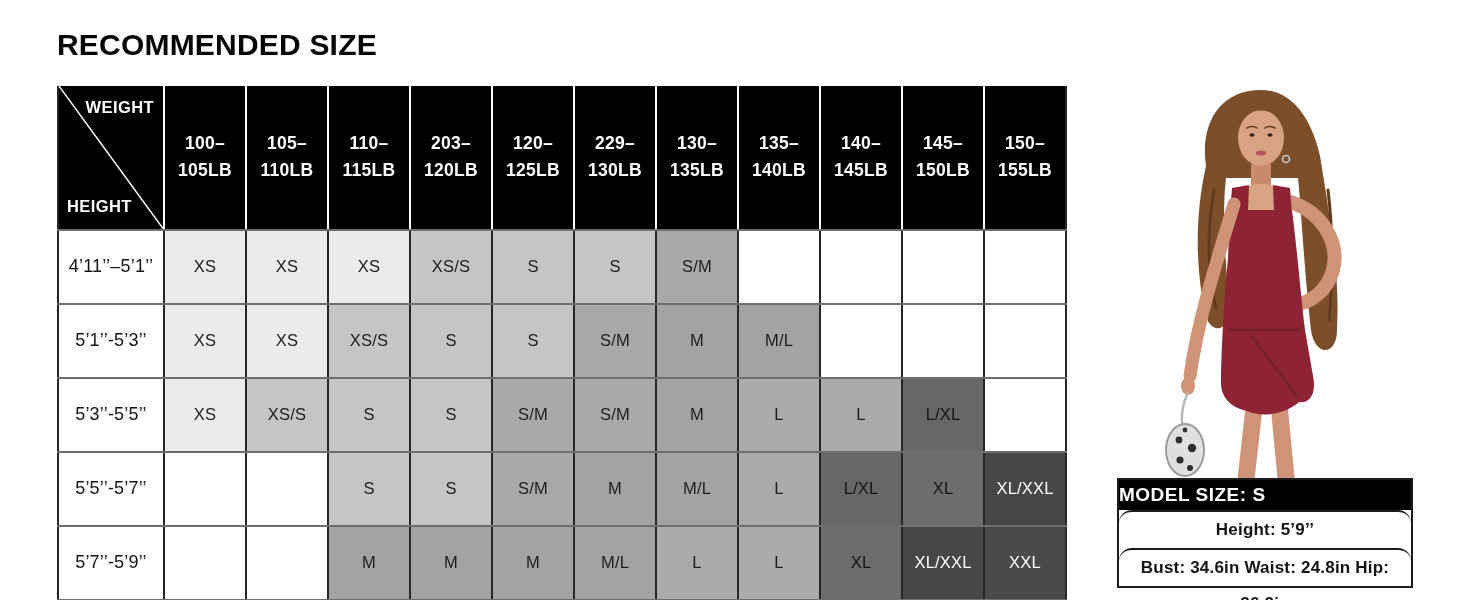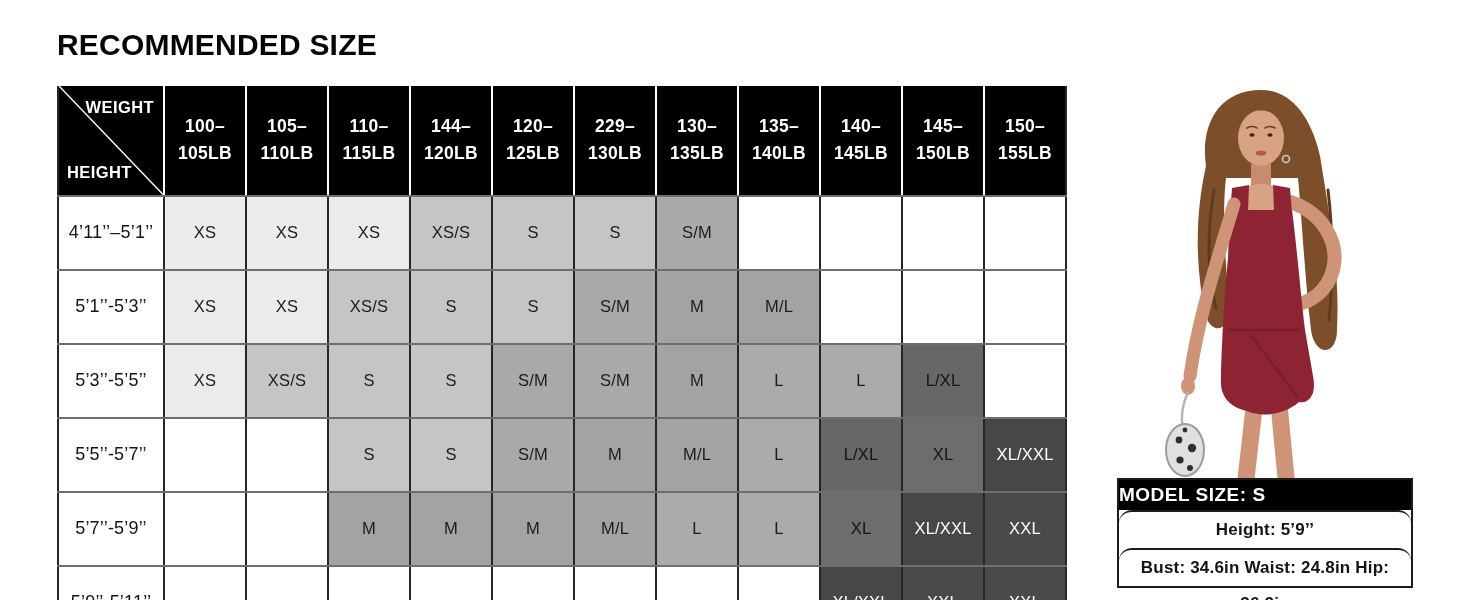--- a/index.html
+++ b/index.html
@@ -19,21 +19,21 @@
     border-collapse:collapse;table-layout:fixed;
     border-left:2px solid #262626;border-right:2px solid #262626;
     border-bottom:3px solid #000;
   }
   .size-table thead th{
     background:#000;color:#fff;font-weight:bold;
     font-size:17.5px;line-height:1.55;letter-spacing:.3px;
     white-space:pre-line;text-align:center;vertical-align:middle;
     height:70px;border:0;border-left:2px solid #fff;border-bottom:2px solid #6e6e6e;
   }
-  .size-table thead th.corner{border-left:0;position:relative;padding:0;margin-top:12px;}
+  .size-table thead th.corner{border-left:0;position:relative;padding:17px;margin-top:12px;}
   .corner .diag{position:absolute;left:0;top:0;width:100%;height:100%;}
   .corner .diag line{stroke:#fff;stroke-width:1.4;vector-effect:non-scaling-stroke;}
   .corner .corner-top{position:absolute;top:9px;right:9px;font-size:16.5px;letter-spacing:.4px;}
   .corner .corner-bottom{position:absolute;bottom:9px;left:8px;font-size:16.5px;letter-spacing:.4px;}
   .size-table col.hcol{width:106px;}
   .size-table col.wcol{width:82px;}
   .size-table tbody th,
   .size-table tbody td{
     height:72px;text-align:center;vertical-align:middle;
     border-left:2px solid #262626;border-right:2px solid #262626;
@@ -89,21 +89,21 @@
         </svg>
         <span class="corner-top">WEIGHT</span>
         <span class="corner-bottom">HEIGHT</span>
       </th>
     <th>100–
 105LB</th>
         <th>105–
 110LB</th>
         <th>110–
 115LB</th>
-        <th>144–
+        <th>203–
 120LB</th>
         <th>120–
 125LB</th>
         <th>229–
 130LB</th>
         <th>130–
 135LB</th>
         <th>135–
 140LB</th>
         <th>140–

